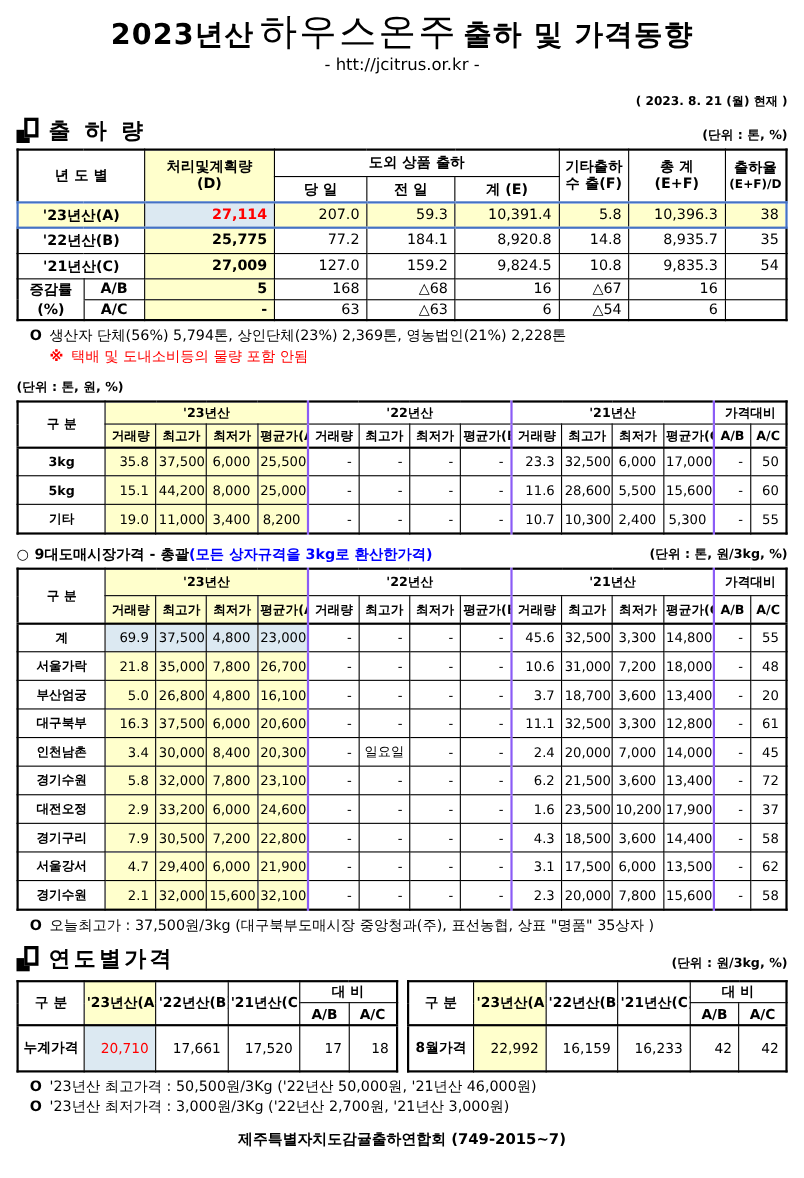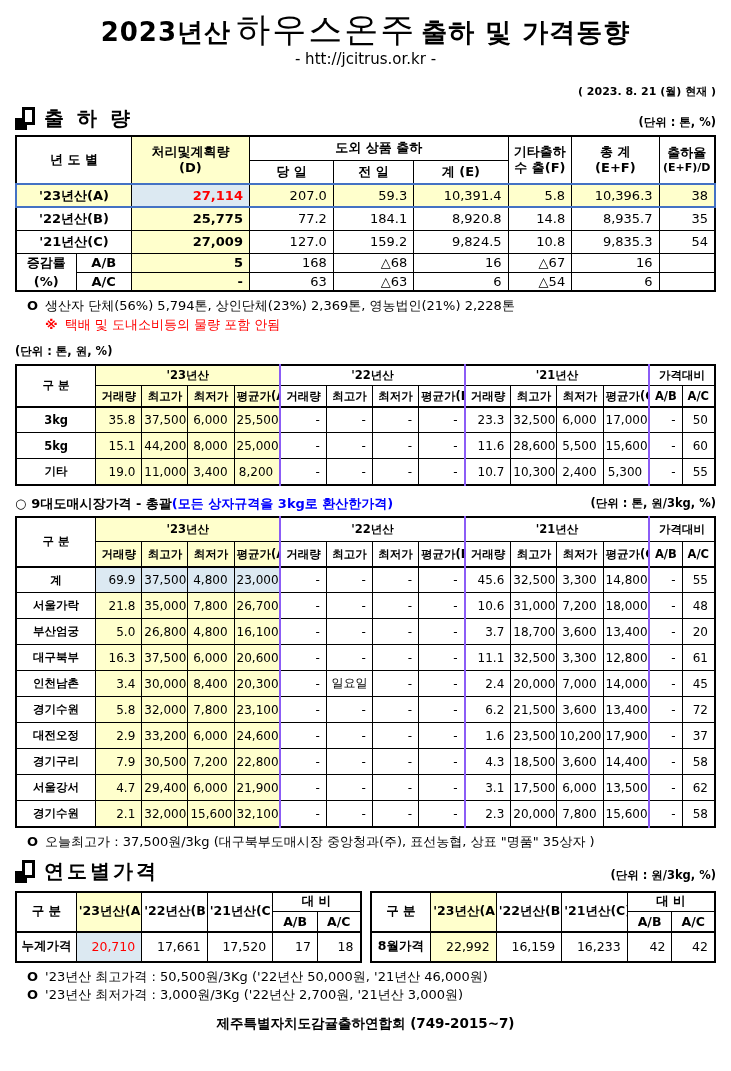--- a/index.html
+++ b/index.html
@@ -78,21 +78,21 @@
   .sub-line{display:flex;justify-content:space-between;align-items:flex-end;margin-top:9px;}
   .sub-main{font-size:13px;font-weight:bold;}
   .sub-main .obullet{margin-right:5px;font-weight:normal;}
   .sub-paren{color:var(--bluetext);}
 
   
   .yearly-wrap{display:flex;gap:8px;margin-top:3px;}
   .yearly-wrap>table{flex:1;}
   .tbl4 th,.tbl4 td{font-size:12.5px;}
   .tbl4 thead tr{height:20px;}
-  .tbl4 tbody tr>*{height:30px;}
+  .tbl4 tbody tr>*{height:42px;}
   .org{font-size:13.5px;font-weight:bold;text-align:center;margin-top:10px;}
 </style>
 </head>
 <body>
 
 <div class="page">
 
   <div class="title-line">
     <span class="t-pre">2023년산</span>
     <span class="t-main">하우스온주</span>

